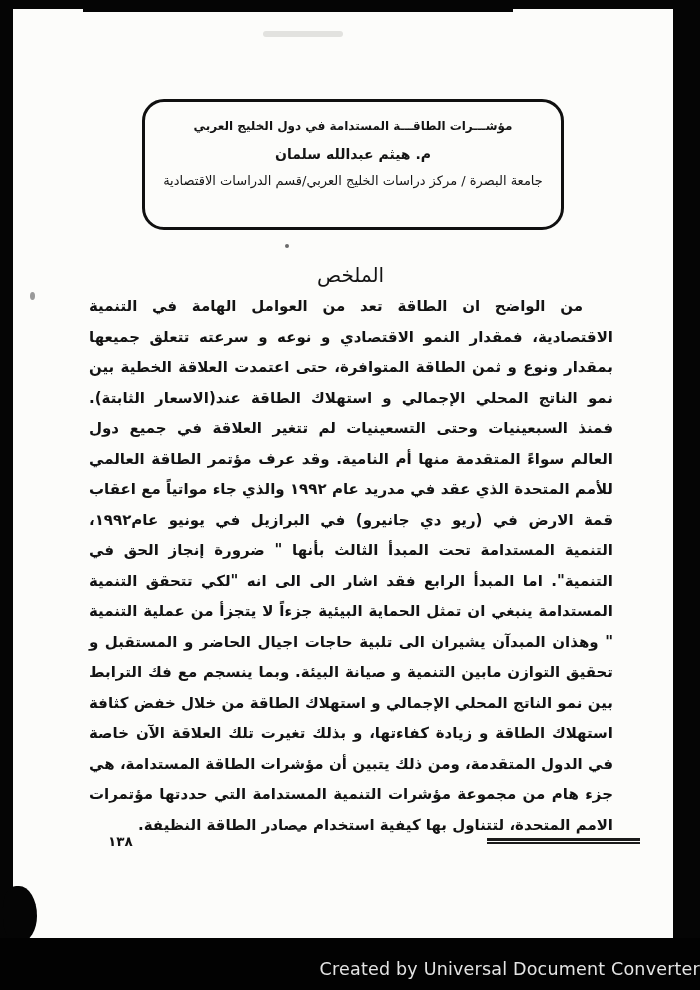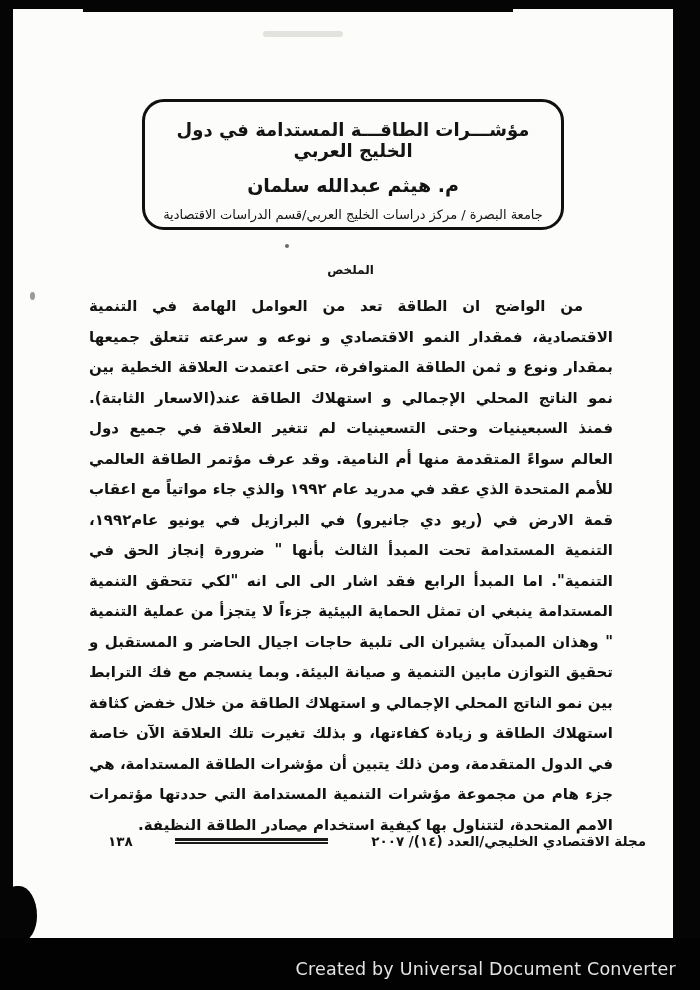--- a/index.html
+++ b/index.html
@@ -22,31 +22,31 @@
   .title-box {
     position: absolute;
     left: 129px; top: 90px;
     width: 422px; height: 131px;
     border: 3px solid #101010;
     border-radius: 22px;
     text-align: center;
     padding: 17px 10px 10px;
     direction: rtl;
   }
-  .box-title  { font-size: 18px; font-weight: bold; margin-bottom: 13px; letter-spacing: 0.2px; }
-  .box-author { font-size: 19px; font-weight: bold; margin-bottom: 11px; }
+  .box-title  { font-size: 12px; font-weight: bold; margin-bottom: 13px; letter-spacing: 0.2px; }
+  .box-author { font-size: 14px; font-weight: bold; margin-bottom: 11px; }
   .box-affil  { font-size: 13px;   font-weight: normal; }
   
   .abstract-heading {
     position: absolute;
     left: 76px; top: 254px;
     width: 523px;
     text-align: center;
-    font-size: 12px;
-    font-weight: bold;
+    font-size: 20px;
+    font-weight: normal;
     direction: rtl;
   }
   .body-text {
     position: absolute;
     left: 76px; top: 282px;
     width: 524px;
     direction: rtl;
     text-align: justify;
     font-size: 15px;
     font-weight: bold;
@@ -77,21 +77,21 @@
   .footer-pageno { white-space: nowrap; letter-spacing: 2px; text-align: center; }
   
   .watermark-bar {
     position: absolute;
     left: 0; top: 938px;
     width: 700px; height: 52px;
     background: #020202;
     display: flex;
     align-items: center;
     justify-content: flex-end;
-    padding: 10px 24px 0 0;
+    padding: 10px 0 0 0;
     color: #e4e4e4;
     font-size: 17.5px;
     letter-spacing: 0.2px;
   }
   
   .artifact { position: absolute; pointer-events: none; }
   .blob-left {
     left: -10px; top: 877px;
     width: 34px; height: 56px;
     background: #050505;
@@ -117,21 +117,20 @@
     <div class="box-affil">جامعة البصرة / مركز دراسات الخليج العربي/قسم الدراسات الاقتصادية</div>
   </div>
 
   <div class="abstract-heading">الملخص</div>
 
   <div class="body-text" dir="rtl">
     <p>من الواضح ان الطاقة تعد من العوامل الهامة في التنمية الاقتصادية، فمقدار النمو الاقتصادي و نوعه  و سرعته تتعلق جميعها بمقدار ونوع و ثمن الطاقة المتوافرة، حتى اعتمدت العلاقة الخطية بين نمو الناتج المحلي الإجمالي و استهلاك الطاقة عند(الاسعار الثابتة). فمنذ السبعينيات وحتى التسعينيات لم تتغير العلاقة في جميع دول العالم سواءً المتقدمة منها أم النامية. وقد عرف مؤتمر الطاقة العالمي للأمم المتحدة الذي عقد في مدريد عام ١٩٩٢ والذي جاء مواتياً مع اعقاب قمة الارض في (ريو دي جانيرو) في البرازيل في يونيو عام١٩٩٢، التنمية المستدامة تحت المبدأ الثالث بأنها " ضرورة إنجاز الحق في التنمية". اما المبدأ الرابع فقد اشار الى الى انه "لكي تتحقق التنمية المستدامة ينبغي ان تمثل الحماية البيئية جزءاً لا يتجزأ من عملية التنمية " وهذان المبدآن يشيران الى تلبية حاجات اجيال الحاضر و المستقبل و تحقيق التوازن مابين التنمية و صيانة البيئة. وبما ينسجم مع فك الترابط بين نمو الناتج المحلي الإجمالي و استهلاك الطاقة من خلال خفض كثافة استهلاك الطاقة و زيادة كفاءتها، و بذلك تغيرت تلك العلاقة الآن خاصة في الدول المتقدمة، ومن ذلك يتبين أن مؤشرات الطاقة المستدامة، هي جزء هام من مجموعة مؤشرات التنمية المستدامة التي حددتها مؤتمرات الامم المتحدة، لتتناول بها كيفية استخدام مصادر الطاقة النظيفة.</p>
   </div>
 
   <div class="footer">
-    <span class="footer-journal">مجلة الاقتصادي الخليجي/العدد (١٤)/ ٢٠٠٧</span>
     <span class="footer-rule"></span>
     <span class="footer-pageno">١٣٨</span>
   </div>
 
   <div class="artifact blob-left"></div>
   <div class="artifact speck-a"></div>
   <div class="artifact speck-b"></div>
   <div class="artifact speck-c"></div>
 </div>
 

